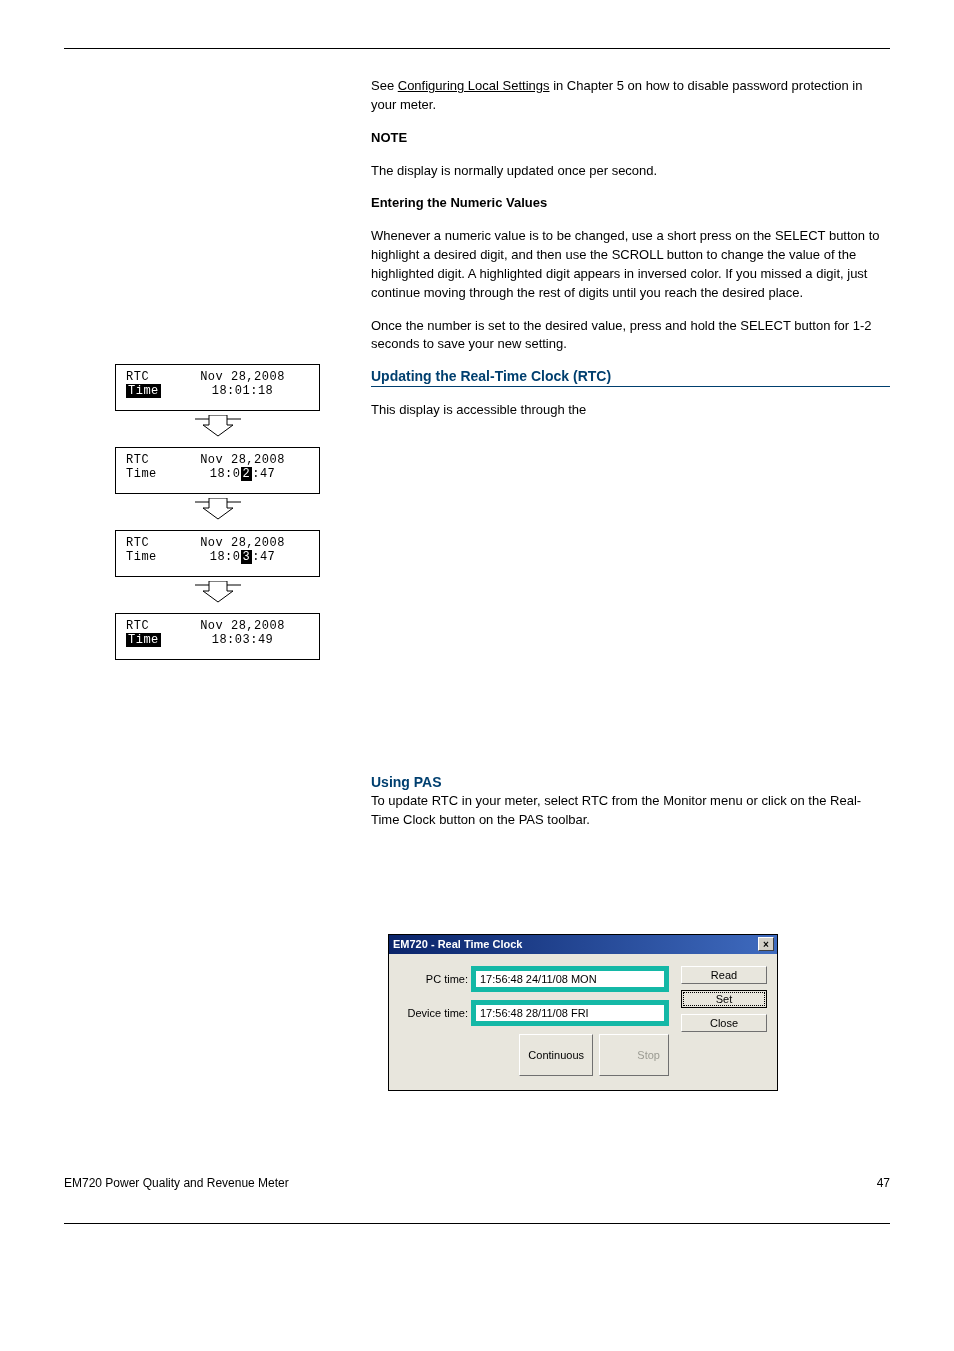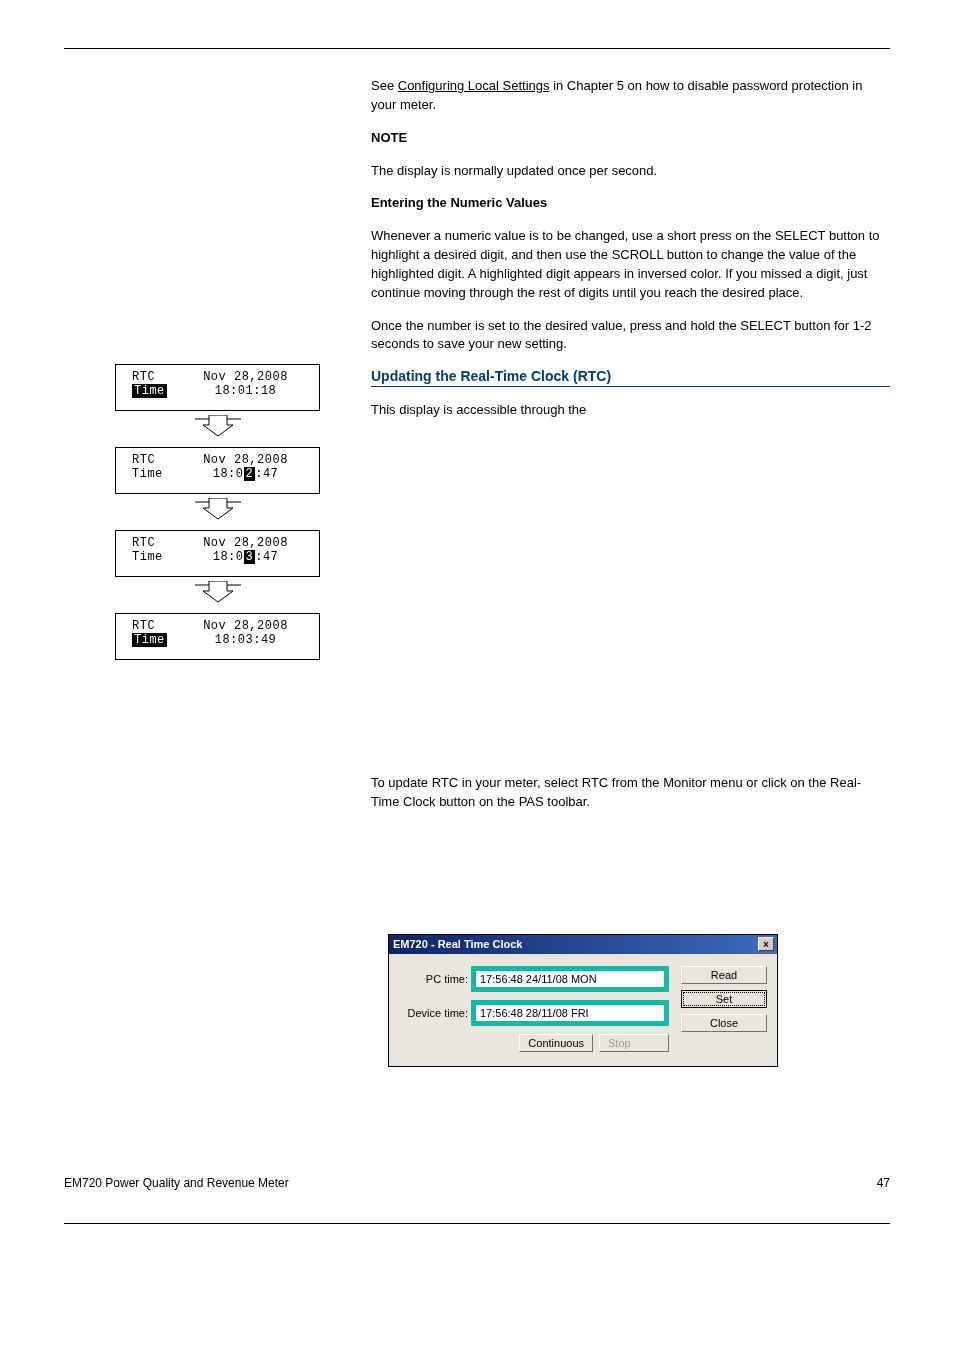--- a/index.html
+++ b/index.html
@@ -7,36 +7,36 @@
   .page { padding: 48px 64px 20px 64px; position: relative; height: 100%; }
   .hr-top { border-top: 1px solid #000; margin-bottom: 28px; }
   .right-col { margin-left: 307px; }
   .body-text { font-size: 13px; line-height: 1.45; color: #000; margin-bottom: 14px; }
   .note-bold { font-weight: bold; }
   .heading { font-size: 14px; font-weight: bold; color: #003f6f; margin-bottom: 2px; }
   .heading-underline { border-top: 1px solid #003f6f; margin-bottom: 14px; }
   .lcd-wrap { position: absolute; left: 115px; top: 364px; width: 205px; }
   .lcd { border: 1px solid #000; padding: 5px 10px 12px 10px; background: #fff; font-family: "Courier New", monospace; font-size: 12px; line-height: 14px; letter-spacing: 0.5px; }
   .lcd-row { display: flex; }
-  .lcd-left { width: 50px; margin-left: 6px; }
+  .lcd-left { width: 50px; }
   .lcd-right { flex: 1; text-align: center; }
   .lcd-inv { background: #000; color: #fff; padding: 0 2px; display: inline-block; }
   .arrow-block { text-align: center; padding: 4px 0 6px 0; }
   .arrow-svg { width: 46px; height: 22px; }
   .dlg { position: absolute; left: 388px; top: 934px; width: 390px; border: 1px solid #000; background: #e8e6dd; font-family: Tahoma, sans-serif; }
   .dlg-title { background: linear-gradient(90deg,#0a246a,#3f6bbf); color: #fff; font-size: 11px; font-weight: bold; padding: 2px 3px 3px 4px; display: flex; align-items: center; }
   .dlg-title-text { flex: 1; }
   .dlg-close { width: 16px; height: 14px; background: #d4d0c8; border: 1px solid #fff; border-right-color: #404040; border-bottom-color: #404040; display: flex; align-items: center; justify-content: center; font-size: 10px; color: #000; font-family: Arial; font-weight: bold; }
   .dlg-body { padding: 12px 10px 14px 10px; display: flex; gap: 12px; }
   .dlg-left { flex: 1; font-size: 11px; }
   .dlg-row { display: flex; align-items: center; margin-bottom: 8px; }
   .dlg-lbl { width: 72px; text-align: right; padding-right: 3px; color: #000; }
   .dlg-val { flex: 1; background: #fff; border: 5px solid #14b8a6; padding: 2px 4px; font-size: 11px; }
   .dlg-btnrow { display: flex; gap: 6px; justify-content: flex-end; padding-left: 78px; }
-  .dlg-btn { min-width: 70px; background: #e8e6dd; border: 1px solid #fff; border-right-color: #707070; border-bottom-color: #707070; font-size: 11px; padding: 2px 8px; text-align: left; }
+  .dlg-btn { min-width: 70px; background: #e8e6dd; border: 1px solid #fff; border-right-color: #707070; border-bottom-color: #707070; font-size: 11px; padding: 14px 8px; text-align: right; }
   .dlg-btn.disabled { color: #9b9b92; }
   .dlg-right { width: 86px; display: flex; flex-direction: column; gap: 6px; }
   .dlg-rbtn { background: #e8e6dd; border: 1px solid #fff; border-right-color: #707070; border-bottom-color: #707070; font-size: 11px; padding: 2px 4px; text-align: center; }
   .dlg-rbtn.focus { outline: 1px dotted #000; outline-offset: -3px; border: 1px solid #000; }
   .pas-sec { position: absolute; left: 371px; top: 774px; width: 512px; }
   .pas-text { font-size: 13px; line-height: 1.45; }
   .footer-hr { position: absolute; left: 64px; right: 64px; top: 1223px; border-top: 1px solid #000; }
   .footer { position: absolute; left: 64px; right: 64px; top: 1176px; display: flex; justify-content: space-between; font-size: 12px; }
 </style>
 </head>
@@ -111,20 +111,21 @@
           <span class="lcd-right">Nov 28,2008</span>
         </div>
       <div class="lcd-row">
           <span class="lcd-left"><span class="lcd-inv">Time</span></span>
           <span class="lcd-right">18:03:49</span>
         </div>
     </div>
   </div>
 
   <div class="pas-sec">
+    <div class="heading">Using PAS</div>
     <p class="pas-text">To update RTC in your meter, select RTC from the Monitor menu or click on the Real-Time Clock button on the PAS toolbar.</p>
   </div>
 
   <div class="dlg">
     <div class="dlg-title">
       <span class="dlg-title-text">EM720 - Real Time Clock</span>
       <span class="dlg-close">×</span>
     </div>
     <div class="dlg-body">
       <div class="dlg-left">

